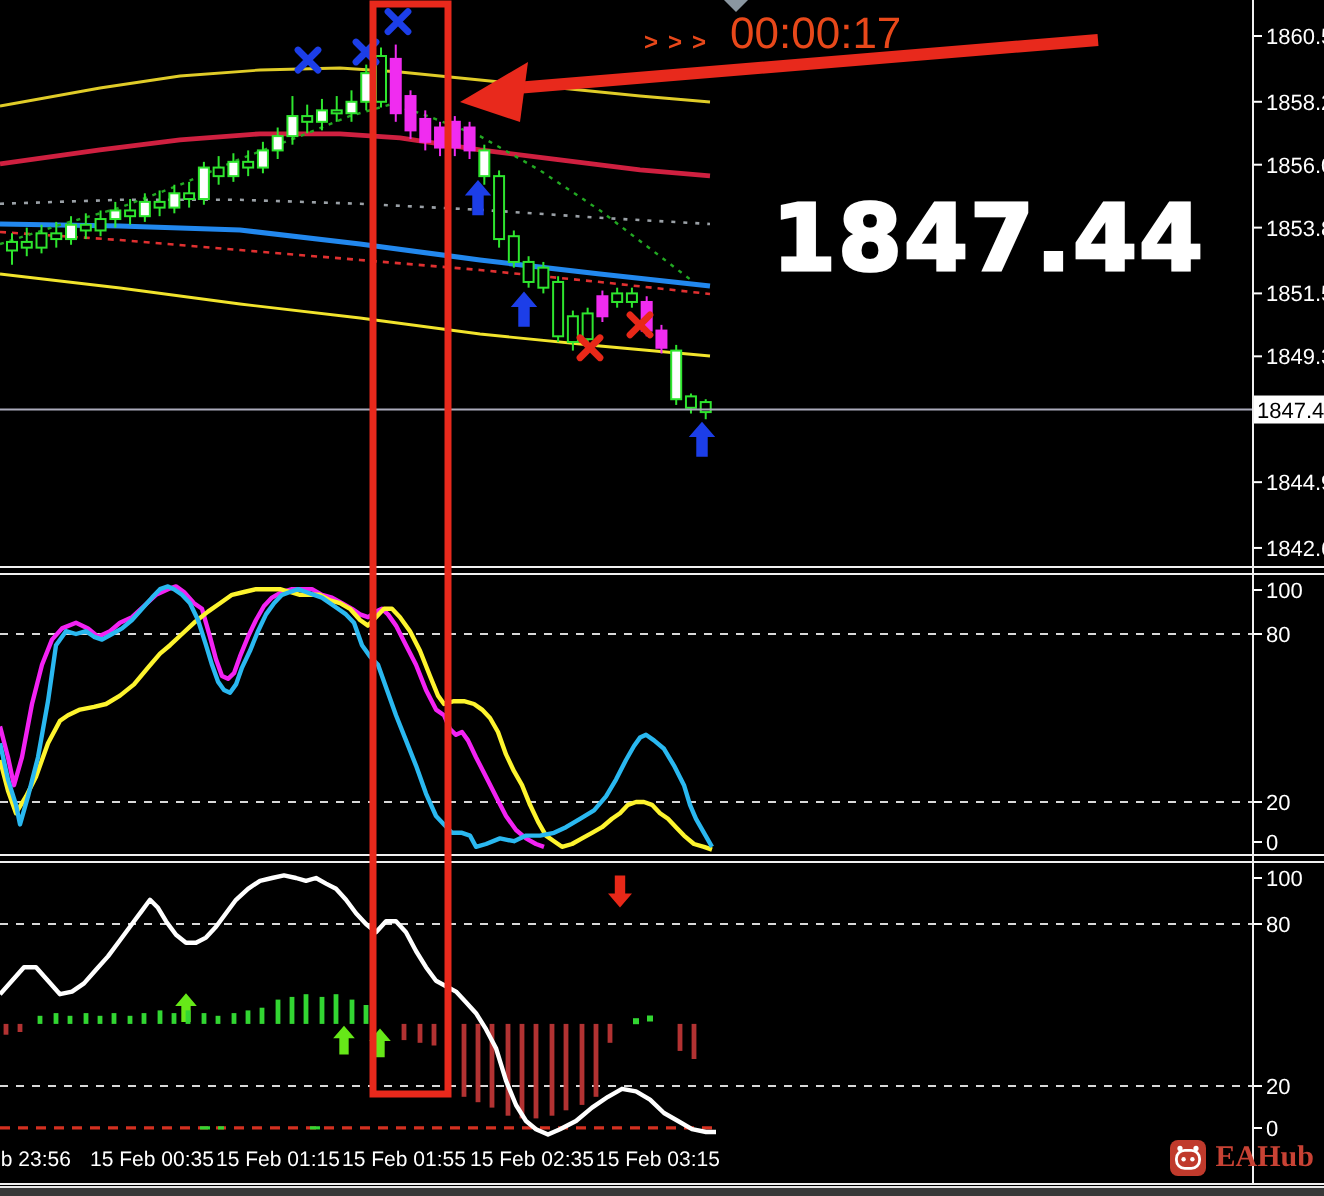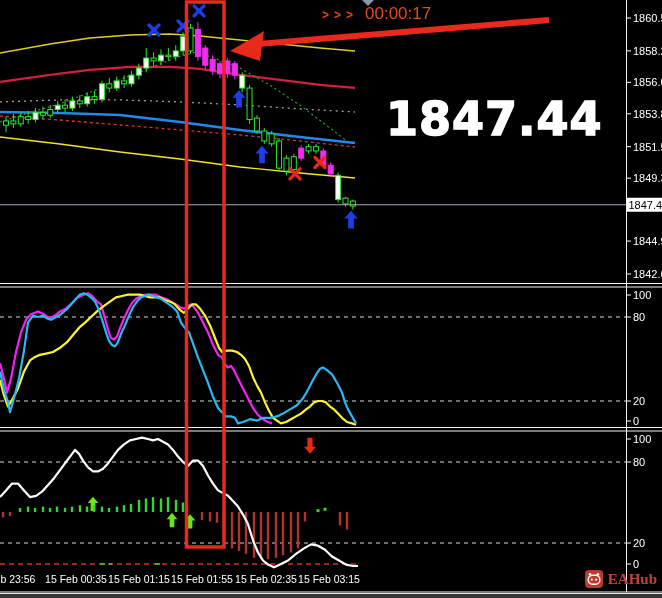--- a/index.html
+++ b/index.html
@@ -12,21 +12,21 @@
     position:absolute;left:386px;top:92px;width:200px;
     color:#ffffff;font-family:"DejaVu Sans",sans-serif;font-weight:bold;
     font-size:46px;letter-spacing:1px;-webkit-text-stroke:1.5px #ffffff;
     text-shadow:0 0 1px #fff;
   }
   .timer{
     position:absolute;left:322px;top:4px;display:flex;align-items:flex-end;gap:7px;
     color:#e8481a;white-space:nowrap;
   }
   .timer-prefix{font-size:12px;font-weight:bold;letter-spacing:5px;padding-bottom:2px;}
-  .timer-value{font-size:17px;}
+  .timer-value{font-size:22px;}
   .eahub{
     position:absolute;right:5px;top:570px;display:flex;align-items:center;gap:5px;padding-left:36px;
   }
   .eahub-icon{width:18px;height:18px;background:#c03a2c;border-radius:4px;
     display:flex;align-items:center;justify-content:center;}
   .eahub-label{color:#c84234;font-family:"Liberation Serif",serif;font-weight:bold;font-size:15px;}
   .bottom-strip{position:absolute;left:0;top:593px;width:662px;height:5px;background:#383838;border-top:1px solid #e8e8e8;}
 </style>
 </head>
 <body>

